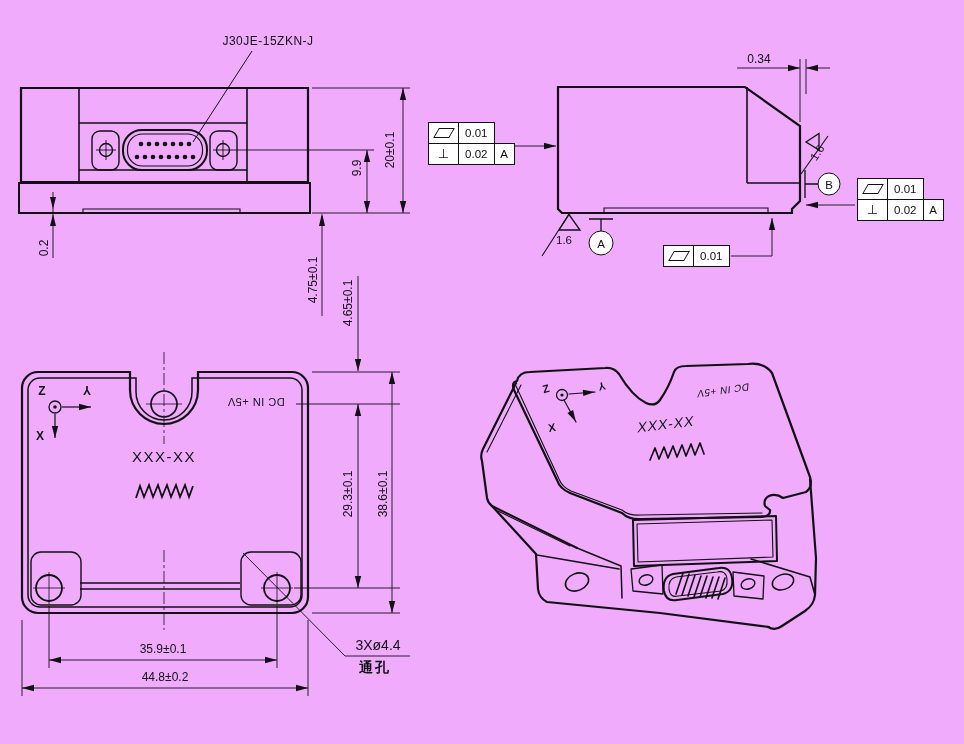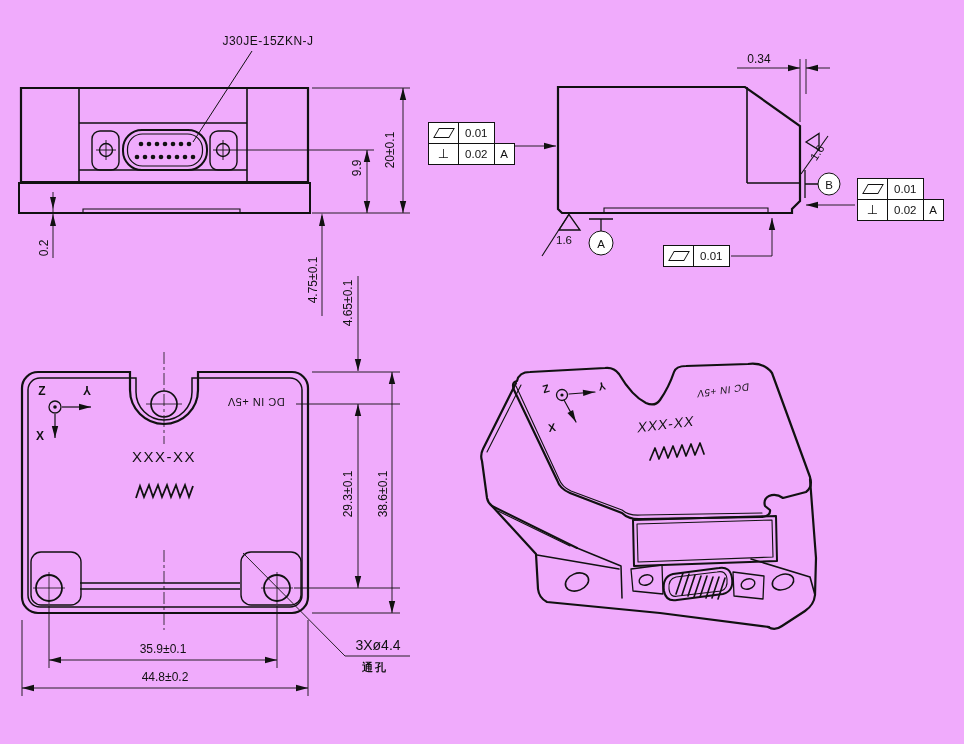--- a/index.html
+++ b/index.html
@@ -25,21 +25,21 @@
   .cell{height:22px;box-sizing:border-box;border:1.2px solid #111;background:#fff;
         display:flex;align-items:center;justify-content:center;font-size:11.5px;}
   .cell + .cell{margin-left:-1.2px;}
   .c-sym{width:31px;}.c-val{width:37px;}.c-dat{width:21px;}
   .flat{width:14px;height:8px;border:1.2px solid #111;transform:skewX(-30deg);background:#fff;}
   .perp{font-size:13px;line-height:1;}
   .datum{position:absolute;width:23px;height:23px;border:1.4px solid #111;border-radius:50%;
          display:flex;align-items:center;justify-content:center;font-size:11.5px;
          transform:translate(-50%,-50%);background:#fff;}
   .callout{font-size:14px;}
-  .cjk{font-size:11px;font-weight:bold;letter-spacing:2px;}
+  .cjk{font-size:14px;font-weight:bold;letter-spacing:2px;}
 </style>
 </head>
 <body>
 
 <div class="canvas">
 
 <svg width="964" height="744" viewBox="0 0 964 744">
   <defs>
     <marker id="mE" markerUnits="userSpaceOnUse" markerWidth="14" markerHeight="8" refX="13" refY="4" orient="auto">
       <path d="M13,4 L1,0.8 L1,7.2 Z" fill="#111"></path>

